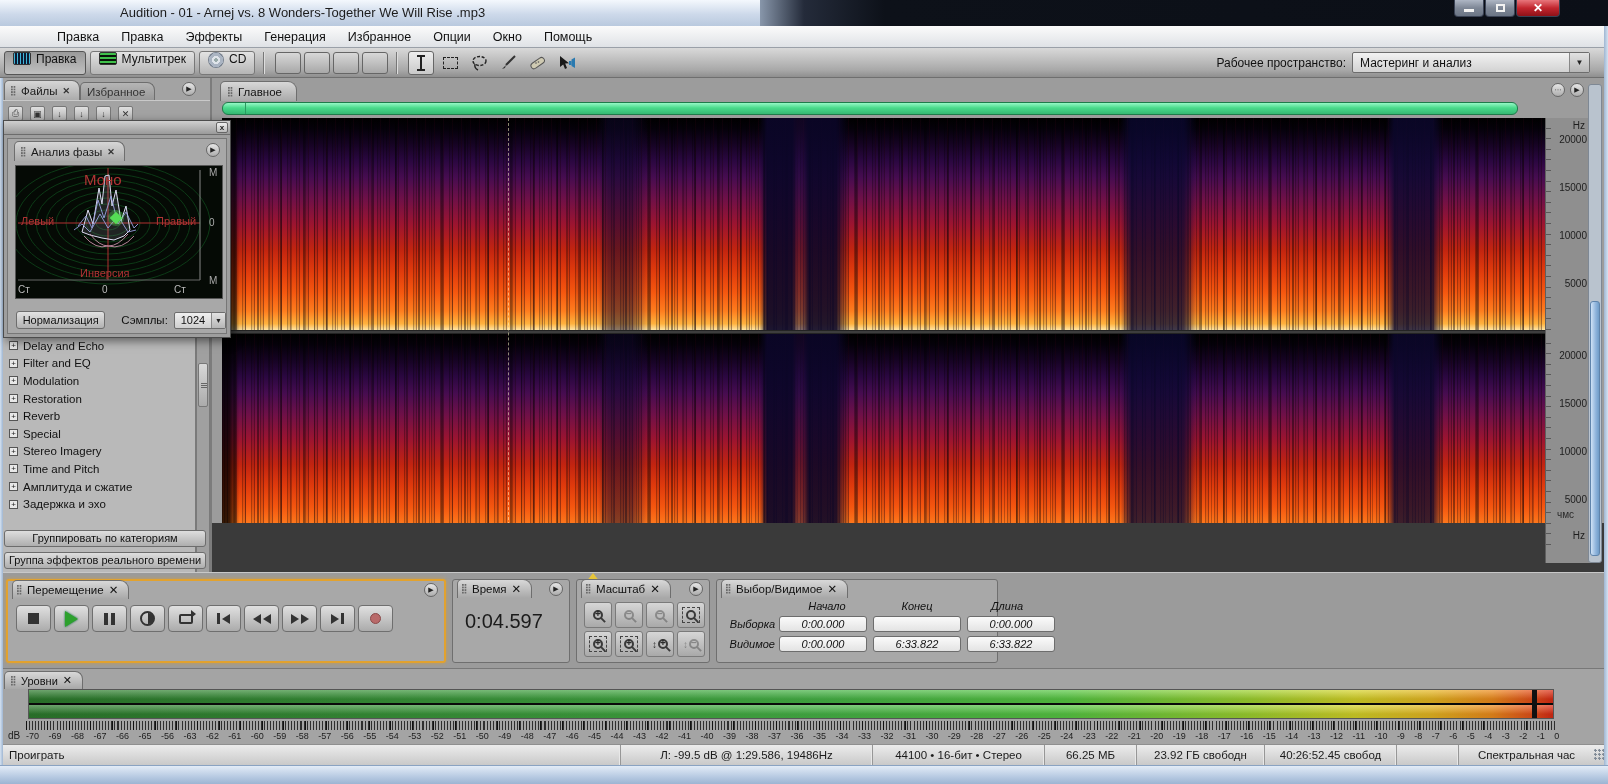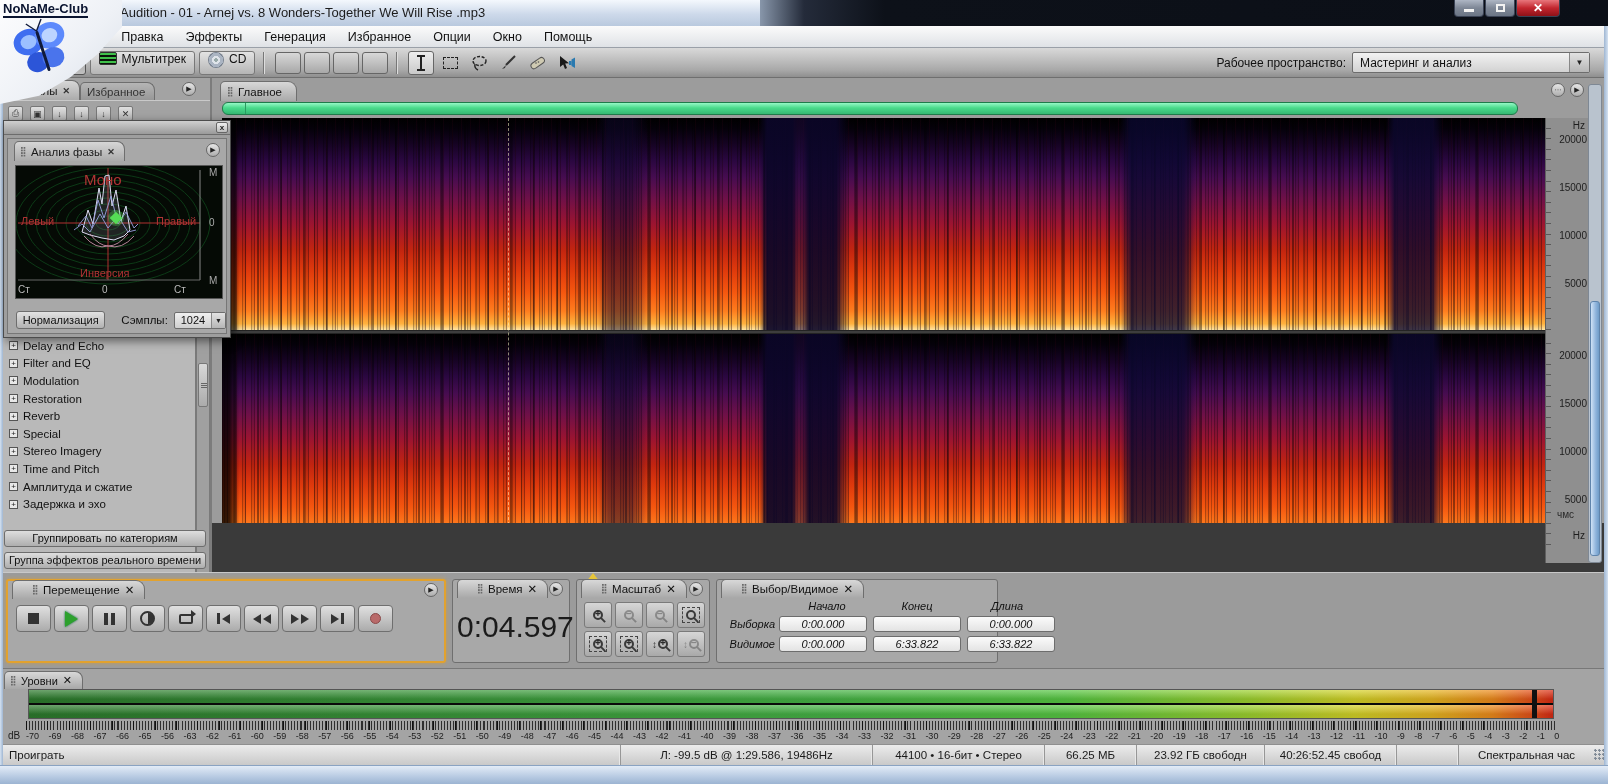--- a/index.html
+++ b/index.html
@@ -198,21 +198,21 @@
   #main-vscroll .vthumb { position:absolute; left:1px; top:216px; width:10px; height:255px; border-radius:3px;
     background:linear-gradient(90deg,#cfe2f6,#8fb4dc 60%,#6f9cc8); border:1px solid #5f84ac; }
 
   
   #dock { position:absolute; left:0; top:572px; width:1608px; height:96px; background:#9b9b9b;
     border-top:1px solid #c8c8c8; }
   #dock-marker { position:absolute; left:586px; top:0; width:0; height:0;
     border-left:7px solid transparent; border-right:7px solid transparent; border-bottom:9px solid #e7c63a; }
   .dock-panel { position:absolute; top:6px; height:84px; background:#a8a8a8; border:1px solid #6f6f6f;
     border-radius:3px; }
-  .dock-tab { position:absolute; left:4px; top:-1px; height:19px; padding:0 10px 0 20px; display:flex;
+  .dock-tab { position:absolute; left:4px; top:-1px; height:19px; padding:0 10px 0 4px; display:flex;
     align-items:center; gap:5px; border:1px solid #6e6e6e; border-bottom:none; border-radius:5px 9px 0 0;
     background:linear-gradient(180deg,#d8d8d8,#a8a8a8); font-size:11.5px; color:#111; white-space:nowrap; }
   .dock-round { position:absolute; right:6px; top:2px; }
 
   #panel-transport { left:6px; width:440px; border:2px solid #e2a22e; box-shadow:0 0 4px rgba(230,160,30,.6); }
   #transport-buttons { position:absolute; left:8px; top:24px; display:flex; gap:3px; }
   .t-btn { width:35px; height:27px; border:1px solid #6f6f6f; border-radius:4px;
     background:linear-gradient(180deg,#e0e0e0,#ababab); display:flex; align-items:center; justify-content:center;
     gap:2px; }
   .stop-icon { width:11px; height:11px; background:#333; }
@@ -226,21 +226,21 @@
   .play-looped-icon::after { content:''; position:absolute; right:-5px; top:-6px; width:0; height:0;
     border-left:5px solid #333; border-top:4px solid transparent; border-bottom:4px solid transparent; }
   .tri-l { width:0; height:0; border-right:8px solid #333; border-top:5px solid transparent;
     border-bottom:5px solid transparent; }
   .tri-r { width:0; height:0; border-left:8px solid #333; border-top:5px solid transparent;
     border-bottom:5px solid transparent; }
   .bar-v { width:3px; height:11px; background:#333; }
   .record-icon { width:11px; height:11px; border-radius:50%; background:#b96a6a; border:1px solid #8a4a4a; }
 
   #panel-time { left:452px; width:118px; }
-  #time-value { position:absolute; left:4px; top:30px; width:100%; text-align:right; font-size:30px;
+  #time-value { position:absolute; left:12px; top:30px; width:100%; text-align:left; font-size:20px;
     color:#1b1b1b; letter-spacing:0; }
 
   #panel-zoom { left:576px; width:134px; }
   #zoom-grid { position:absolute; left:7px; top:22px; display:grid; grid-template-columns:repeat(4,28px);
     grid-auto-rows:26px; gap:3px; }
   .z-btn { border:1px solid #7a7a7a; border-radius:3px; background:linear-gradient(180deg,#d6d6d6,#a9a9a9);
     display:flex; align-items:center; justify-content:center; position:relative; }
   .mag { position:relative; width:10px; height:10px; border:2px solid #3a3a3a; border-radius:50%; }
   .mag::after { content:''; position:absolute; width:6px; height:2px; background:#3a3a3a;
     transform:rotate(45deg); right:-5px; bottom:-3px; }
@@ -317,36 +317,20 @@
         </div>
       <div class="winbtn">
           <span class="max-glyph"></span>
         </div>
       <div class="winbtn close">
           <span class="close-glyph">✕</span>
         </div>
     </div>
   </div>
 
-  <div id="watermark">
-    <div class="wm-text">NoNaMe-Club</div>
-    <svg width="70" height="66" viewBox="0 0 70 66">
-      <g transform="rotate(-18 35 33)">
-        <ellipse cx="24" cy="20" rx="15" ry="13" fill="#3f6ef0"></ellipse>
-        <ellipse cx="46" cy="20" rx="15" ry="13" fill="#5d8afc"></ellipse>
-        <ellipse cx="27" cy="42" rx="11" ry="10" fill="#2c55d8"></ellipse>
-        <ellipse cx="43" cy="42" rx="11" ry="10" fill="#4a74ec"></ellipse>
-        <ellipse cx="24" cy="20" rx="8" ry="7" fill="#9cc0ff"></ellipse>
-        <ellipse cx="46" cy="20" rx="8" ry="7" fill="#bcd4ff"></ellipse>
-        <rect x="33.5" y="12" width="3" height="42" rx="1.5" fill="#101a3a"></rect>
-        <line x1="35" y1="12" x2="27" y2="2" stroke="#101a3a" stroke-width="1.4"></line>
-        <line x1="35" y1="12" x2="43" y2="2" stroke="#101a3a" stroke-width="1.4"></line>
-      </g>
-    </svg>
-  </div>
 
   <div id="menubar">
       <div class="menu-item">Правка</div>
       <div class="menu-item">Правка</div>
       <div class="menu-item">Эффекты</div>
       <div class="menu-item">Генерация</div>
       <div class="menu-item">Избранное</div>
       <div class="menu-item">Опции</div>
       <div class="menu-item">Окно</div>
       <div class="menu-item">Помощь</div>

